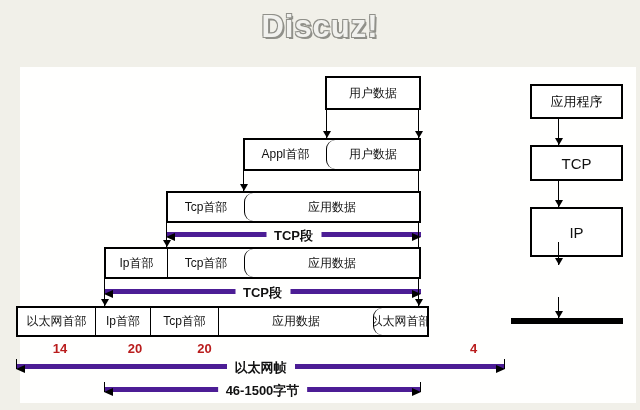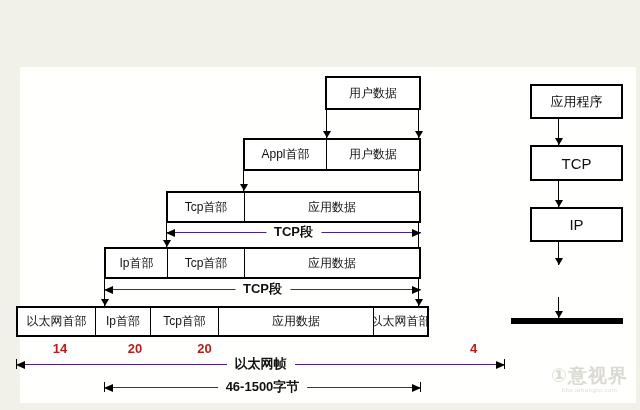--- a/index.html
+++ b/index.html
@@ -11,47 +11,48 @@
          font-size:34px;font-weight:bold;color:#4e4e46;letter-spacing:1px;margin:0;}
   .discuz{position:absolute;left:50%;top:9px;transform:translateX(-50%);
           font-size:31px;font-weight:bold;color:rgba(250,250,246,0.92);letter-spacing:1px;
           text-shadow:-1px -1px 0 #90908a, 1px -1px 0 #90908a, -1px 1px 0 #90908a,
                       2px 2px 0 #90908a, 1px 1px 0 #90908a;}
   
   .row{position:absolute;display:flex;background:#fff;border:2px solid #000;box-sizing:border-box;}
   .cell{display:flex;align-items:center;justify-content:center;font-size:12px;color:#111;
         border-left:1px solid #000;box-sizing:border-box;white-space:nowrap;overflow:hidden;}
   .cell:first-child{border-left:none;}
-  .grow{flex:1 1 auto;}
+  .grow{flex:1 1 auto;border-radius:9px;}
   .sbox{position:absolute;background:#fff;border:2px solid #000;box-sizing:border-box;
         display:flex;align-items:center;justify-content:center;font-size:13px;color:#111;white-space:nowrap;margin-left:17px;}
   
   .vline{position:absolute;width:1px;background:#000;}
   .ah-down{position:absolute;width:0;height:0;border-left:4px solid transparent;
            border-right:4px solid transparent;border-top:7px solid #000;}
-  .measure{position:absolute;height:0;border-top:1px solid #4c1d95;}
+  .measure{position:absolute;height:0;border-top:5px solid #4c1d95;}
   .m-label{position:absolute;left:50%;top:0;transform:translate(-50%,-54%);background:#fffffe;
            padding:0 8px;font-size:13px;font-weight:600;color:#111;white-space:nowrap;}
   .mh-left{position:absolute;left:0;top:-4px;width:0;height:0;border-top:4px solid transparent;
            border-bottom:4px solid transparent;border-right:9px solid #000;}
   .mh-right{position:absolute;right:0;top:-4px;width:0;height:0;border-top:4px solid transparent;
             border-bottom:4px solid transparent;border-left:9px solid #000;}
   .tick{position:absolute;width:1px;height:10px;background:#000;}
   .num{position:absolute;text-align:center;font-size:13px;font-weight:600;color:#b91c1c;}
   .bar{position:absolute;height:6px;background:#000;}
   
   .wm{position:absolute;left:551px;top:366px;color:#dbdad2;text-align:center;line-height:1;}
   .wm-row{font-size:19px;font-weight:bold;letter-spacing:1px;white-space:nowrap;}
   .wm-url{font-size:6px;margin-top:2px;letter-spacing:0.5px;}
 </style>
 </head>
 <body>
 
 <div id="page">
 
+  <div class="discuz">Discuz!</div>
 
   <div class="panel"></div>
 
   <div class="row" style="left:325px;top:76px;width:96px;height:34px">
     <div class="cell grow">用户数据</div>
   </div>
 
   <div class="vline" style="left:326px;top:110px;height:28px"></div>
   <div class="ah-down" style="left:323px;top:131px"></div>
   <div class="vline" style="left:418px;top:110px;height:28px"></div>
@@ -132,31 +133,25 @@
   </div>
   <div class="vline" style="left:558px;top:119px;height:26px"></div>
   <div class="ah-down" style="left:555px;top:138px"></div>
 
   <div class="sbox" style="left:513px;top:145px;width:93px;height:36px;font-size:15px">
     <span>TCP</span>
   </div>
   <div class="vline" style="left:558px;top:181px;height:26px"></div>
   <div class="ah-down" style="left:555px;top:200px"></div>
 
-  <div class="sbox" style="left:513px;top:207px;width:93px;height:35px;font-size:15px">
+  <div class="sbox" style="left:513px;top:207px;width:93px;height:50px;font-size:15px">
     <span>IP</span>
   </div>
   <div class="vline" style="left:558px;top:242px;height:23px"></div>
   <div class="ah-down" style="left:555px;top:258px"></div>
 
   <div class="vline" style="left:558px;top:297px;height:21px"></div>
   <div class="ah-down" style="left:555px;top:311px"></div>
 
   <div class="bar" style="left:511px;top:318px;width:112px"></div>
 
-  <div class="wm">
-    <div class="wm-row">
-      <span>①</span><span>意视界</span>
-    </div>
-    <div class="wm-url">bbs.iehongtu.com</div>
-  </div>
 
 </div>
 
 </body></html>

